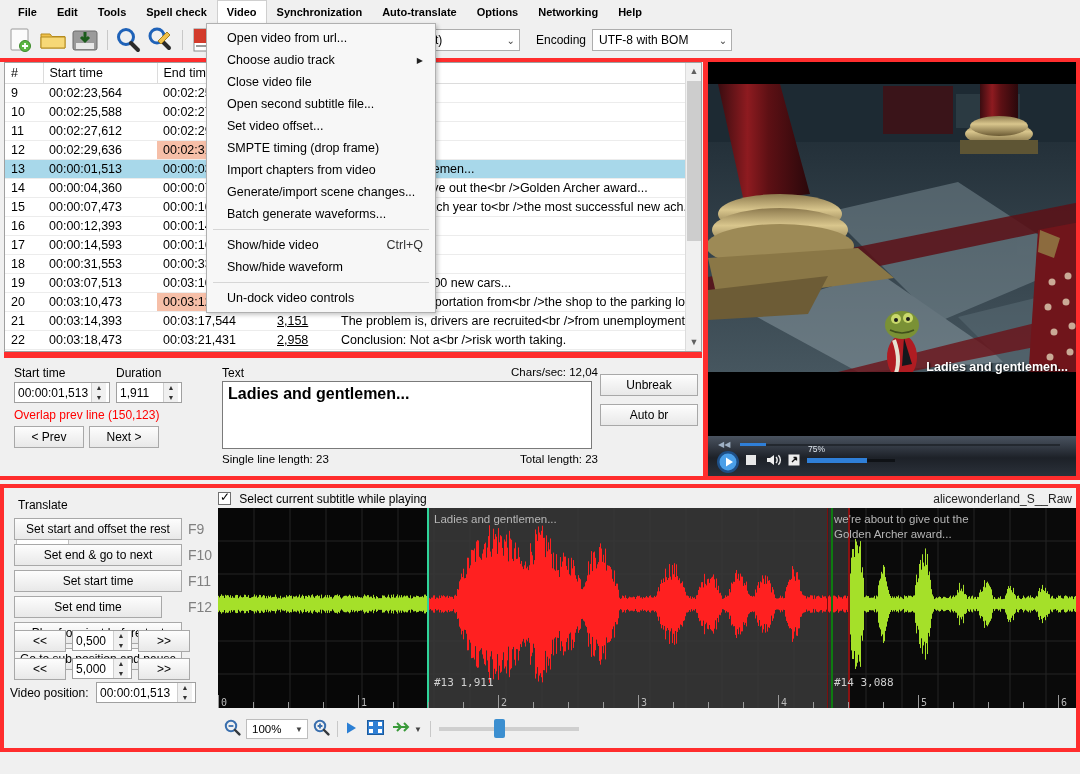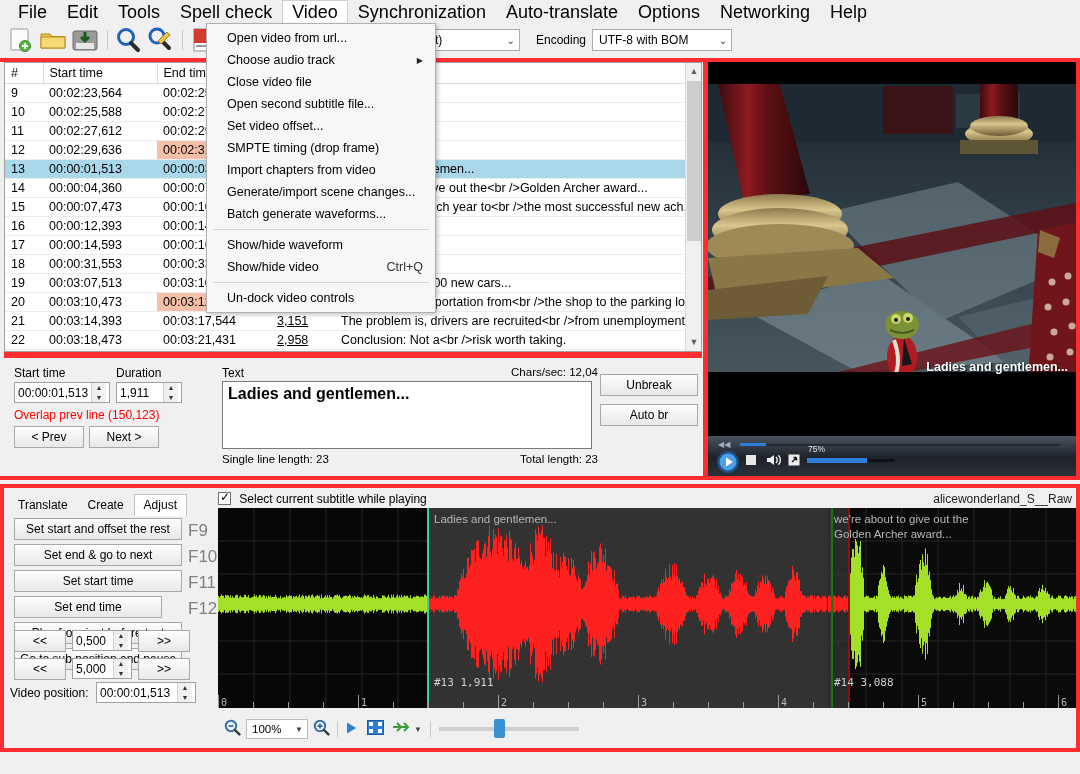--- a/index.html
+++ b/index.html
@@ -14,22 +14,23 @@
   }
   #app { position: relative; width: 1080px; height: 774px; background: #f0f0f0; }
 
   
   .menubar {
     position: absolute; left: 0; top: 0; width: 1080px; height: 24px;
     background: #f0f0f0; display: flex; align-items: center;
     padding-left: 8px; z-index: 30;
   }
   .menubar .mi {
-    padding: 4px 10px; font-size: 18px; color: #000; white-space: nowrap;
+    padding: 4px 10px; font-size: 11px; color: #000; white-space: nowrap;
     line-height: 16px;
+    font-weight: bold;
   }
   .menubar .mi.active {
     background: #ffffff;
     border: 1px solid #cfcfcf; border-bottom: 1px solid #ffffff;
     padding: 3px 9px;
     position: relative; z-index: 42;
   }
 
   
   .toolbar {
@@ -122,25 +123,25 @@
   .tiny { font-size: 11.5px; }
 
   
   .videopanel { position: absolute; left: 708px; top: 62px; width: 372px; height: 414px; background: #000; }
   .vid-stage { position: absolute; left: 0; top: 0; width: 372px; height: 374px; background: #000; overflow: hidden; }
   .vid-ctrls { position: absolute; left: 0; bottom: 0; width: 372px; height: 40px;
                background: linear-gradient(#4a5360,#1d2128 55%,#2b313a); }
 
   
   .bottom { position: absolute; left: 0; top: 484px; width: 1080px; height: 268px; background: #f0f0f0; }
-  .tabs { position: absolute; left: 8px; top: 10px; display: flex; align-items: center; }
+  .tabs { position: absolute; left: 8px; top: 10px; display: flex; align-items: center; flex-direction: column; }
   .tab { padding: 3px 9px; font-size: 12px; border: 1px solid transparent; }
   .tab.on { background: #fff; border: 1px solid #c0c0c0; border-bottom-color: #fff; }
 
-  .fnk { font-size: 17px; color: #808080; }
+  .fnk { font-size: 14px; color: #808080; }
 
   .chk { width: 13px; height: 13px; border: 1px solid #707070; background: #fff;
          display: inline-block; position: relative; vertical-align: -2px;}
   .chk:after { content: "✓"; position: absolute; left: 1px; top: -3px; font-size: 12px; color: #000;}
 
   
   .wave { position: absolute; left: 218px; top: 508px; width: 862px; height: 200px; background: #000; }
   .wave-ruler { position: absolute; left: 0; bottom: 0; width: 100%; height: 14px; }
   .wtick { position: absolute; bottom: 0; width: 1px; height: 6px; background: #9a9a9a; }
   .wtick.maj { height: 13px; }
@@ -374,25 +375,25 @@
         <span>Import chapters from video</span>
       </div>
       <div style="display: flex; align-items: center; padding: 4px 12px 4px 20px; font-size: 12.5px; position: relative;">
         <span>Generate/import scene changes...</span>
       </div>
       <div style="display: flex; align-items: center; padding: 4px 12px 4px 20px; font-size: 12.5px; position: relative;">
         <span>Batch generate waveforms...</span>
       </div>
       <div style="height: 1px; background: rgb(214, 214, 214); margin: 4px 6px;"></div>
       <div style="display: flex; align-items: center; padding: 4px 12px 4px 20px; font-size: 12.5px; position: relative;">
-        <span>Show/hide waveform</span>
-      </div>
-      <div style="display: flex; align-items: center; padding: 4px 12px 4px 20px; font-size: 12.5px; position: relative;">
         <span>Show/hide video</span>
         <span style="margin-left: auto; padding-left: 18px; color: rgb(51, 51, 51);">Ctrl+Q</span>
+      </div>
+      <div style="display: flex; align-items: center; padding: 4px 12px 4px 20px; font-size: 12.5px; position: relative;">
+        <span>Show/hide waveform</span>
       </div>
       <div style="height: 1px; background: rgb(214, 214, 214); margin: 4px 6px;"></div>
       <div style="display: flex; align-items: center; padding: 4px 12px 4px 20px; font-size: 12.5px; position: relative;">
         <span>Un-dock video controls</span>
       </div>
     </div>
 
   <div class="editpanel">
     <div style="position:absolute;left:14px;top:4px;" class="fld-label">Start time</div>
     <div class="spin" style="position:absolute;left:14px;top:20px;width:96px;">

